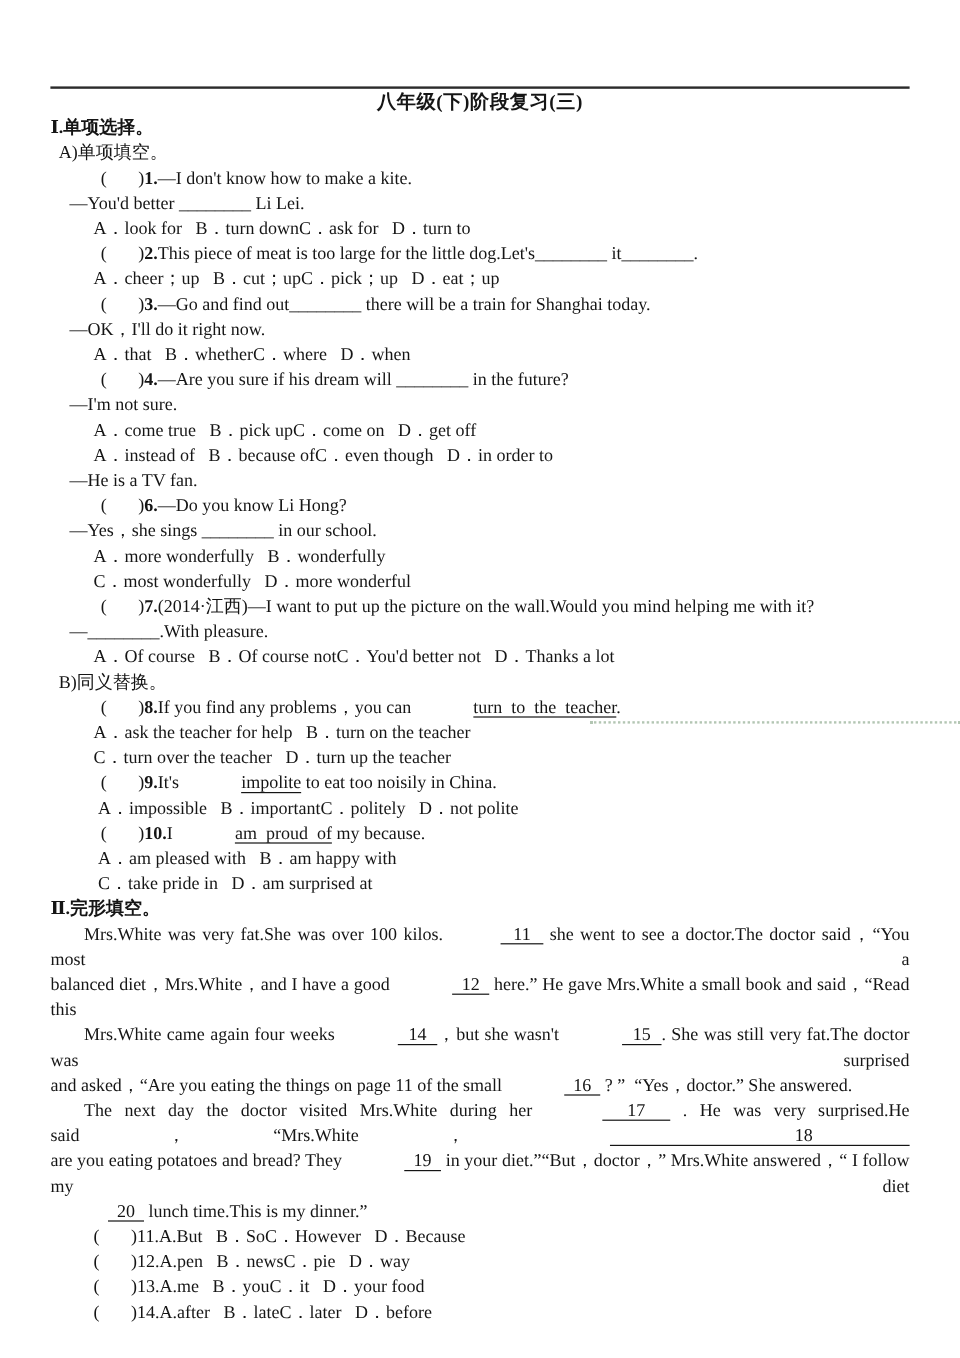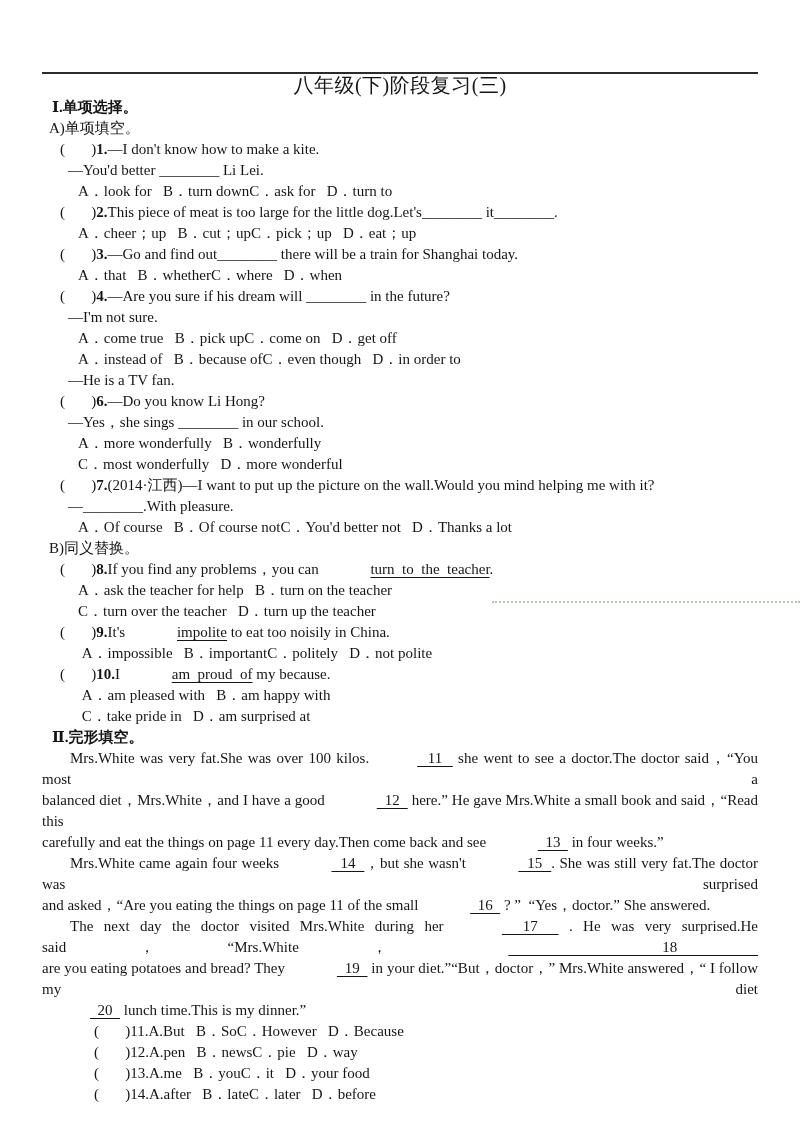--- a/index.html
+++ b/index.html
@@ -5,32 +5,32 @@
   html, body { margin: 0; padding: 0; background: #ffffff; }
   body {
     width: 800px; height: 1132px; overflow: hidden;
     font-family: "Liberation Serif", "DejaVu Serif", serif;
     font-size: 15px; color: #151515;
   }
   .page { position: relative; width: 800px; height: 1132px; background: #fff; }
   .content { padding: 72px 42px 0 42px; }
   .top-rule { height: 2px; background: #2b2b2b; margin: 0; }
   .doc-title {
-    text-align: center; font-weight: normal; font-size: 20px;
+    text-align: center; font-weight: bold; font-size: 16px;
     line-height: 23px; letter-spacing: 0.5px;
   }
   .line { line-height: 21px; min-height: 21px; }
   .b { font-weight: bold; }
   .u { text-decoration: underline; text-underline-offset: 3px; text-decoration-thickness: 1px; padding-left: 48px; }
-  .section  { margin-left: 10px; font-weight: bold; }
+  .section  { font-weight: bold; }
   .plain    { margin-left: 7px;  }
-  .question { margin-left: 18px; }
-  .cont     { margin-left: 26px; }
+  .question { margin-left: 42px; }
+  .cont     { margin-left: 16px; }
   .opt      { margin-left: 36px; }
-  .qc       { margin-left: 52px; }
+  .qc       { margin-left: 36px; }
   .jline { text-align: justify; text-align-last: justify; }
   .pline { text-align: left; }
   .indent { text-indent: 28px; }
   .artifact {
     position: absolute; left: 492px; top: 601px; width: 308px; height: 0;
     border-top: 2px dotted #b3c6b3;
   }
 </style>
 </head>
 <body>
@@ -41,20 +41,21 @@
     <div class="doc-title">八年级(下)阶段复习(三)</div>
     <div>
         <div class="line section"><span class="b">Ⅰ.单项选择。</span></div>
         <div class="line plain"><span>A)单项填空。</span></div>
         <div class="line question"><span>(&nbsp;&nbsp;&nbsp;&nbsp;&nbsp;&nbsp;&nbsp;)</span><span class="b">1.</span><span>—I don't know how to make a kite.</span></div>
         <div class="line cont"><span>—You'd better ________ Li Lei.</span></div>
         <div class="line opt"><span>A．look for&nbsp;&nbsp; B．turn downC．ask for&nbsp;&nbsp; D．turn to</span></div>
         <div class="line question"><span>(&nbsp;&nbsp;&nbsp;&nbsp;&nbsp;&nbsp;&nbsp;)</span><span class="b">2.</span><span>This piece of meat is too large for the little dog.Let's________ it________.</span></div>
         <div class="line opt"><span>A．cheer；up&nbsp;&nbsp; B．cut；upC．pick；up&nbsp;&nbsp; D．eat；up</span></div>
         <div class="line question"><span>(&nbsp;&nbsp;&nbsp;&nbsp;&nbsp;&nbsp;&nbsp;)</span><span class="b">3.</span><span>—Go and find out________ there will be a train for Shanghai today.</span></div>
+        <div class="line cont"><span>—OK，I'll do it right now.</span></div>
         <div class="line opt"><span>A．that&nbsp;&nbsp; B．whetherC．where&nbsp;&nbsp; D．when</span></div>
         <div class="line question"><span>(&nbsp;&nbsp;&nbsp;&nbsp;&nbsp;&nbsp;&nbsp;)</span><span class="b">4.</span><span>—Are you sure if his dream will ________ in the future?</span></div>
         <div class="line cont"><span>—I'm not sure.</span></div>
         <div class="line opt"><span>A．come true&nbsp;&nbsp; B．pick upC．come on&nbsp;&nbsp; D．get off</span></div>
         <div class="line opt"><span>A．instead of&nbsp;&nbsp; B．because ofC．even though&nbsp;&nbsp; D．in order to</span></div>
         <div class="line cont"><span>—He is a TV fan.</span></div>
         <div class="line question"><span>(&nbsp;&nbsp;&nbsp;&nbsp;&nbsp;&nbsp;&nbsp;)</span><span class="b">6.</span><span>—Do you know Li Hong?</span></div>
         <div class="line cont"><span>—Yes，she sings ________ in our school.</span></div>
         <div class="line opt"><span>A．more wonderfully&nbsp;&nbsp; B．wonderfully</span></div>
         <div class="line opt"><span>C．most wonderfully&nbsp;&nbsp; D．more wonderful</span></div>
@@ -66,21 +67,20 @@
         <div class="line opt"><span>A．ask the teacher for help&nbsp;&nbsp; B．turn on the teacher</span></div>
         <div class="line opt"><span>C．turn over the teacher&nbsp;&nbsp; D．turn up the teacher</span></div>
         <div class="line question"><span>(&nbsp;&nbsp;&nbsp;&nbsp;&nbsp;&nbsp;&nbsp;)</span><span class="b">9.</span><span>It's </span><span class="u">impolite</span><span> to eat too noisily in China.</span></div>
         <div class="line opt"><span>&nbsp;A．impossible&nbsp;&nbsp; B．importantC．politely&nbsp;&nbsp; D．not polite</span></div>
         <div class="line question"><span>(&nbsp;&nbsp;&nbsp;&nbsp;&nbsp;&nbsp;&nbsp;)</span><span class="b">10.</span><span>I </span><span class="u">am&nbsp;&nbsp;proud&nbsp;&nbsp;of</span><span> my because.</span></div>
         <div class="line opt"><span>&nbsp;A．am pleased with&nbsp;&nbsp; B．am happy with</span></div>
         <div class="line opt"><span>&nbsp;C．take pride in&nbsp;&nbsp; D．am surprised at</span></div>
         <div class="line section"><span class="b">Ⅱ.完形填空。</span></div>
         <div class="line jline indent"><span>Mrs.White was very fat.She was over 100 kilos.</span><span class="u">&nbsp;&nbsp;11&nbsp;&nbsp;</span><span> she went to see a doctor.The doctor said，“You most a</span></div>
         <div class="line jline"><span>balanced diet，Mrs.White，and I have a good </span><span class="u">&nbsp;&nbsp;12&nbsp;&nbsp;</span><span> here.” He gave Mrs.White a small book and said，“Read this</span></div>
-        <div class="line pline"><span>carefully and eat the things on page 11 every day.Then come back and see </span><span class="u">&nbsp;&nbsp;13&nbsp;&nbsp;</span><span> in four weeks.”</span></div>
         <div class="line jline indent"><span>Mrs.White came again four weeks </span><span class="u">&nbsp;&nbsp;14&nbsp;&nbsp;</span><span>，but she wasn't </span><span class="u">&nbsp;&nbsp;15&nbsp;&nbsp;</span><span>. She was still very fat.The doctor was surprised</span></div>
         <div class="line pline"><span>and asked，“Are you eating the things on page 11 of the small </span><span class="u">&nbsp;&nbsp;16&nbsp;&nbsp;</span><span> ?&nbsp;”&nbsp;&nbsp;“Yes，doctor.”&nbsp;She answered.</span></div>
         <div class="line jline indent"><span>The next day the doctor visited Mrs.White during her </span><span class="u">&nbsp;&nbsp;17&nbsp;&nbsp;</span><span> . He was very surprised.He said，“Mrs.White，</span><span class="u">&nbsp;&nbsp;18&nbsp;&nbsp;</span></div>
         <div class="line jline"><span>are you eating potatoes and bread? They </span><span class="u">&nbsp;&nbsp;19&nbsp;&nbsp;</span><span> in your diet.”“But，doctor，” Mrs.White answered，“ I follow my diet</span></div>
         <div class="line pline"><span class="u">&nbsp;&nbsp;20&nbsp;&nbsp;</span><span> lunch time.This is my dinner.”</span></div>
         <div class="line qc"><span>(&nbsp;&nbsp;&nbsp;&nbsp;&nbsp;&nbsp;&nbsp;)11.A.But&nbsp;&nbsp; B．SoC．However&nbsp;&nbsp; D．Because</span></div>
         <div class="line qc"><span>(&nbsp;&nbsp;&nbsp;&nbsp;&nbsp;&nbsp;&nbsp;)12.A.pen&nbsp;&nbsp; B．newsC．pie&nbsp;&nbsp; D．way</span></div>
         <div class="line qc"><span>(&nbsp;&nbsp;&nbsp;&nbsp;&nbsp;&nbsp;&nbsp;)13.A.me&nbsp;&nbsp; B．youC．it&nbsp;&nbsp; D．your food</span></div>
         <div class="line qc"><span>(&nbsp;&nbsp;&nbsp;&nbsp;&nbsp;&nbsp;&nbsp;)14.A.after&nbsp;&nbsp; B．lateC．later&nbsp;&nbsp; D．before</span></div>
       </div>

